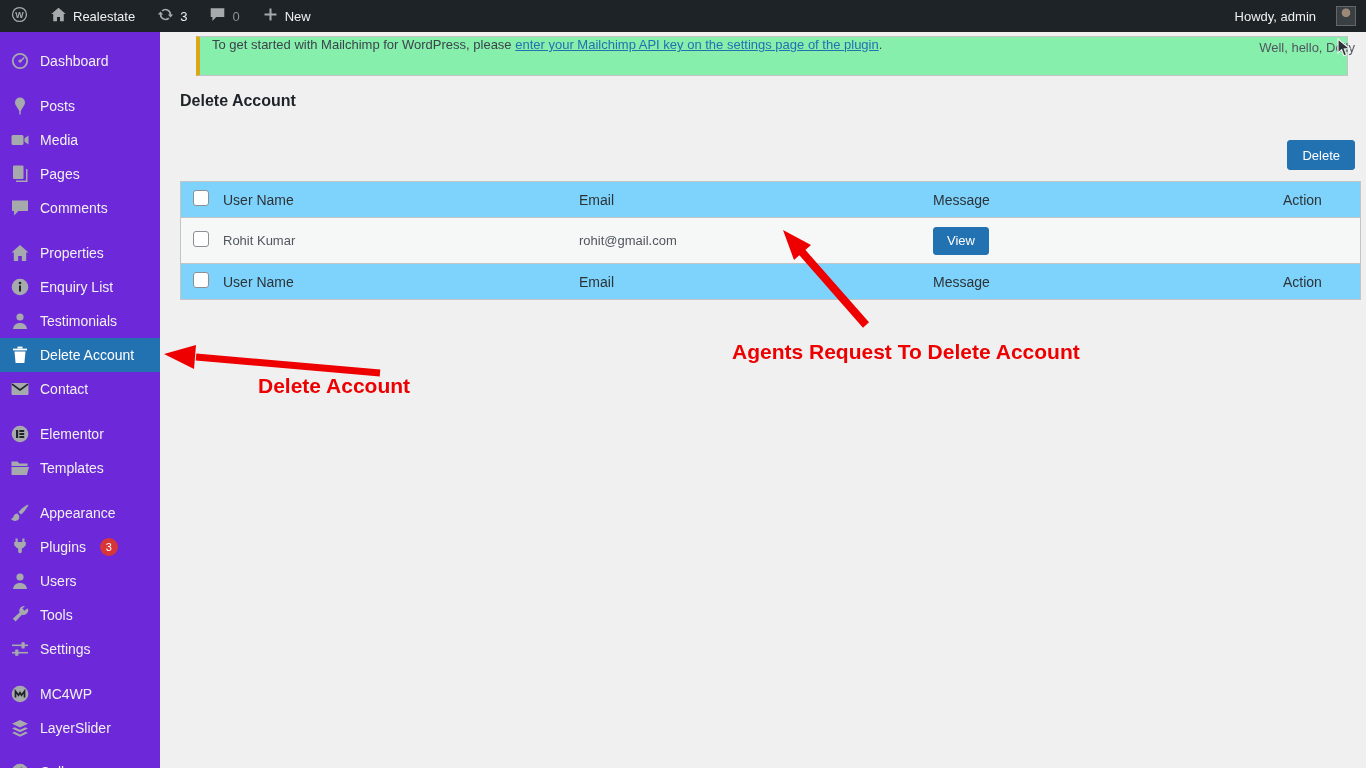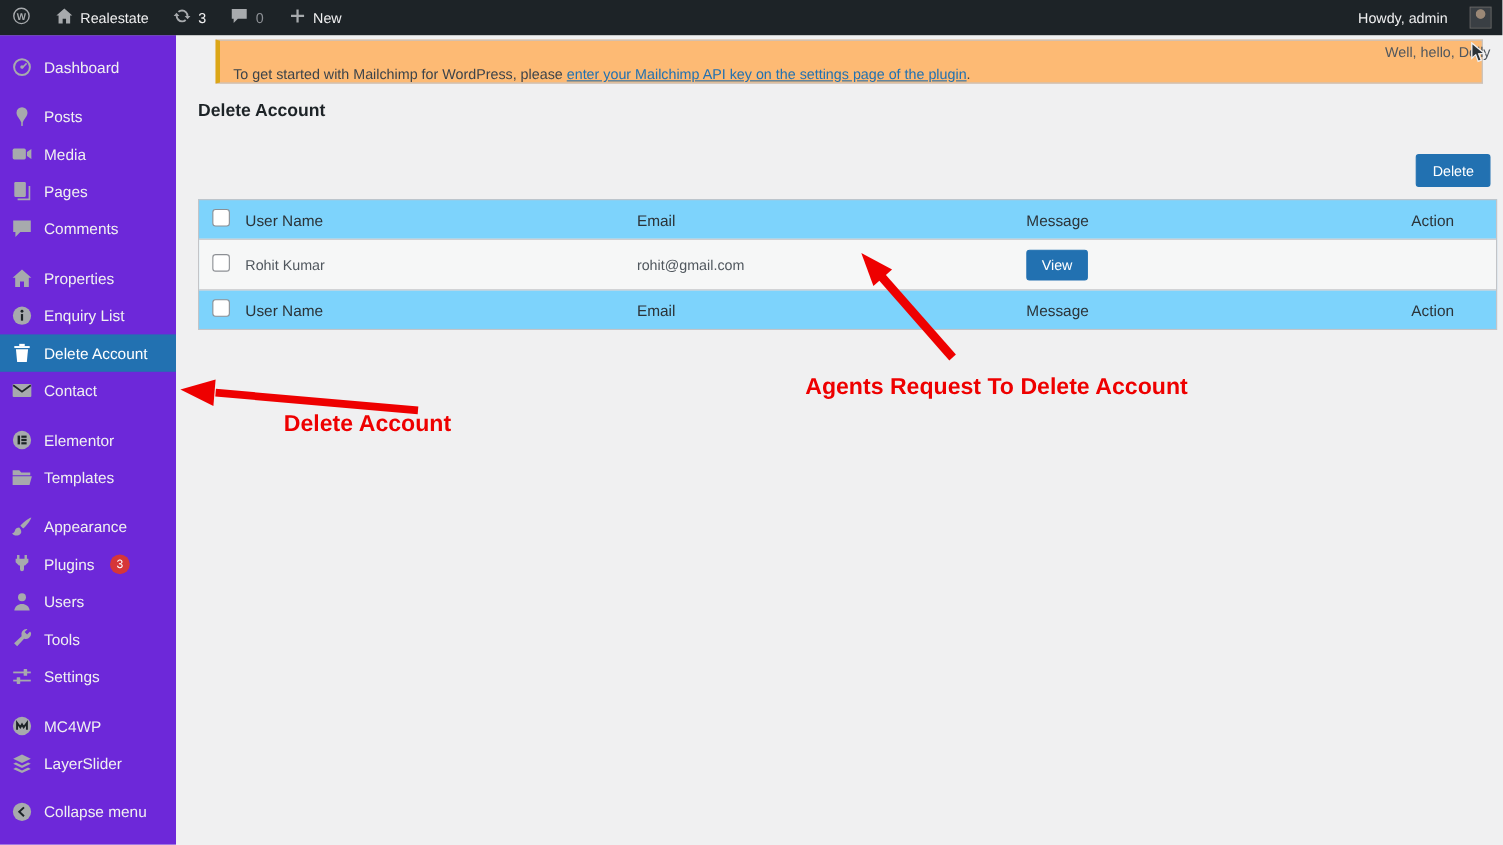--- a/index.html
+++ b/index.html
@@ -41,22 +41,22 @@
   .menu-gap { height:11px; }
   .badge {
     background:#d63638; color:#fff; border-radius:50%; min-width:18px; height:18px;
     display:inline-flex; align-items:center; justify-content:center;
     font-size:11px; margin-left:4px;
   }
   
   .content { position:absolute; left:160px; top:32px; right:0; bottom:0; background:#f0f0f1; }
   .notice {
     position:absolute; top:4px; left:36px; right:18px; height:40px;
-    background:#fdba74; border:1px solid #c3c4c7; border-left:4px solid #dba617;
-    display:flex; align-items:flex-end; padding:0 12px; font-size:13px; color:#3c434a;
+    background:#86efac; border:1px solid #c3c4c7; border-left:4px solid #dba617;
+    display:flex; align-items:flex-start; padding:0 12px; font-size:13px; color:#3c434a;
   }
   .notice a { color:#2271b1; }
   .hello-dolly {
     position:absolute; top:8px; right:11px; font-size:13px; color:#50575e; z-index:6;
   }
   .page-title {
     position:absolute; top:60px; left:20px; font-size:16px; font-weight:700; color:#1d2327;
   }
   .btn {
     background:#2271b1; color:#fff; border:1px solid #2271b1; border-radius:3px;
@@ -194,20 +194,29 @@
   </div>
   <div class="menu-item">
     <span class="icon">
         <svg viewBox="0 0 20 20">
           <circle cx="10" cy="10" r="8.3"></circle>
           <rect x="9" y="8.5" width="2" height="6" fill="#1d2327"></rect>
           <circle cx="10" cy="6" r="1.3" fill="#1d2327"></circle>
         </svg>
       </span>
     <span>Enquiry List</span>
+  </div>
+  <div class="menu-item">
+    <span class="icon">
+        <svg viewBox="0 0 20 20">
+          <circle cx="10" cy="6" r="3.6"></circle>
+          <path d="M3 18c.5-4 3.4-6 7-6s6.5 2 7 6z"></path>
+        </svg>
+      </span>
+    <span>Testimonials</span>
   </div>
   <div class="menu-item active">
     <span class="icon">
         <svg viewBox="0 0 20 20">
           <path d="M4.5 6.5h11L14.4 18H5.6z"></path>
           <rect x="3" y="3.6" width="14" height="1.8"></rect>
           <rect x="7.5" y="1.6" width="5" height="2"></rect>
         </svg>
       </span>
     <span>Delete Account</span>

